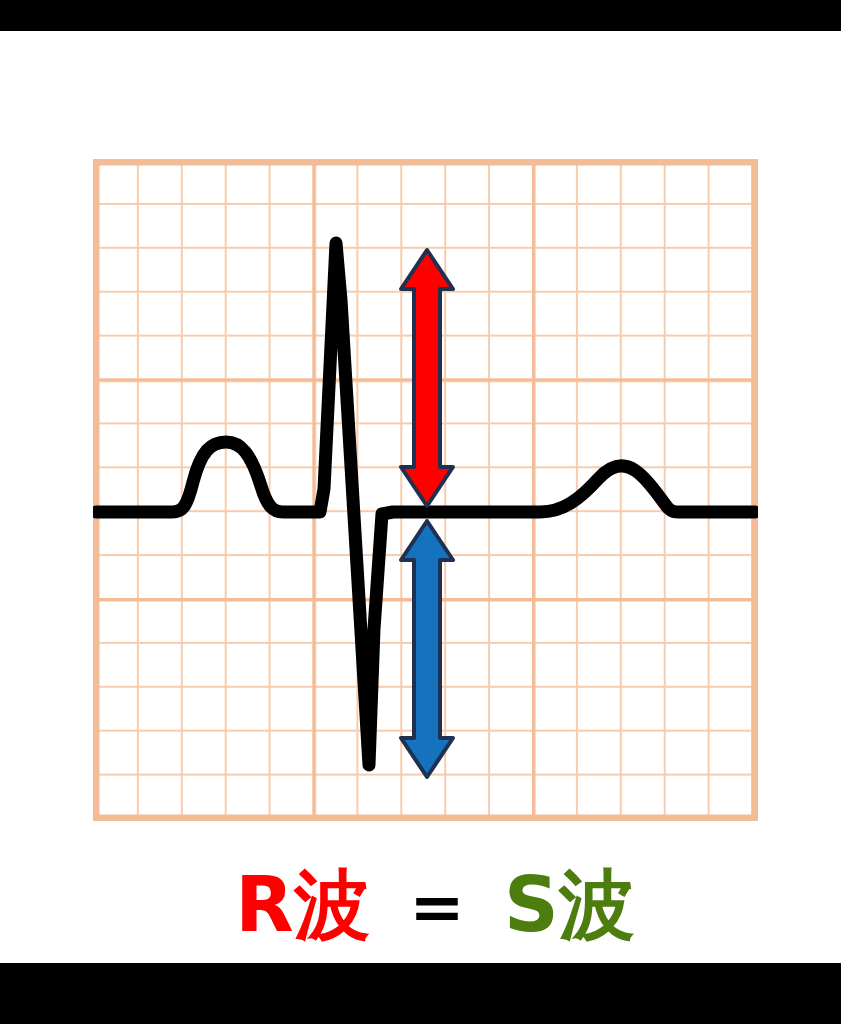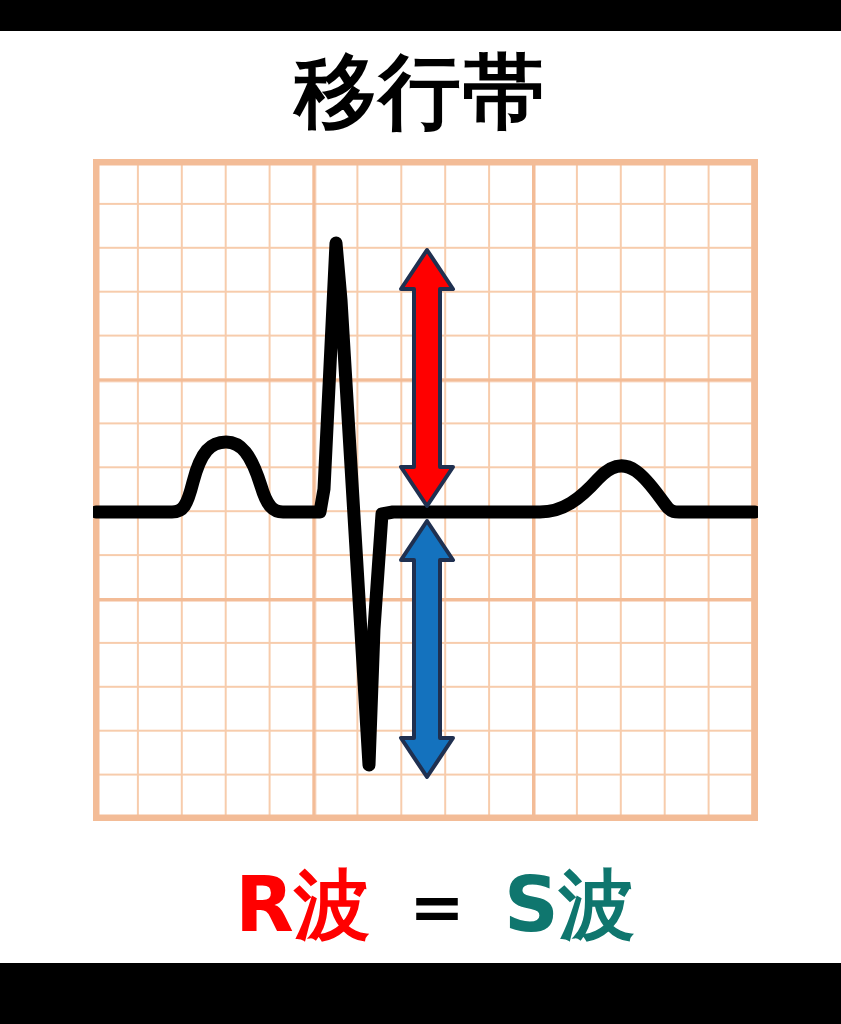--- a/index.html
+++ b/index.html
@@ -65,21 +65,20 @@
   }
   #caption span { display: inline; margin-left: 29px; }
 </style>
 </head>
 <body>
 
 <div id="page">
 
   <div class="letterbox" id="bar-top"></div>
 
-  <div id="title">移行帯</div>
 
   <div id="ecg-figure">
     <svg width="665" height="662" viewBox="0 0 665 662" xmlns="http://www.w3.org/2000/svg">
       <defs>
         <pattern id="minorGrid" width="43.9" height="43.9" patternUnits="userSpaceOnUse">
           <path d="M 43.9 0 L 0 0 0 43.9" fill="none" stroke="#F7CCAC" stroke-width="4"></path>
         </pattern>
         <pattern id="majorGrid" width="219.5" height="219.5" patternUnits="userSpaceOnUse">
           <path d="M 219.5 0 L 0 0 0 219.5" fill="none" stroke="#F3BC97" stroke-width="7"></path>
         </pattern>
@@ -137,18 +136,18 @@
                  L 334,618
                  L 308,579
                  L 321,579
                  L 321,401
                  L 308,401 Z"></path>
       </g>
     </svg>
   </div>
 
   <div id="caption">
-    <span style="color:#FF0000">R波</span><span style="color:#000000">＝</span><span style="color:#0f766e">S波</span>
+    <span style="color:#FF0000">R波</span><span style="color:#000000">＝</span><span style="color:#4d7c0f">S波</span>
   </div>
 
   <div class="letterbox" id="bar-bottom"></div>
 
 </div>
 
 </body></html>

